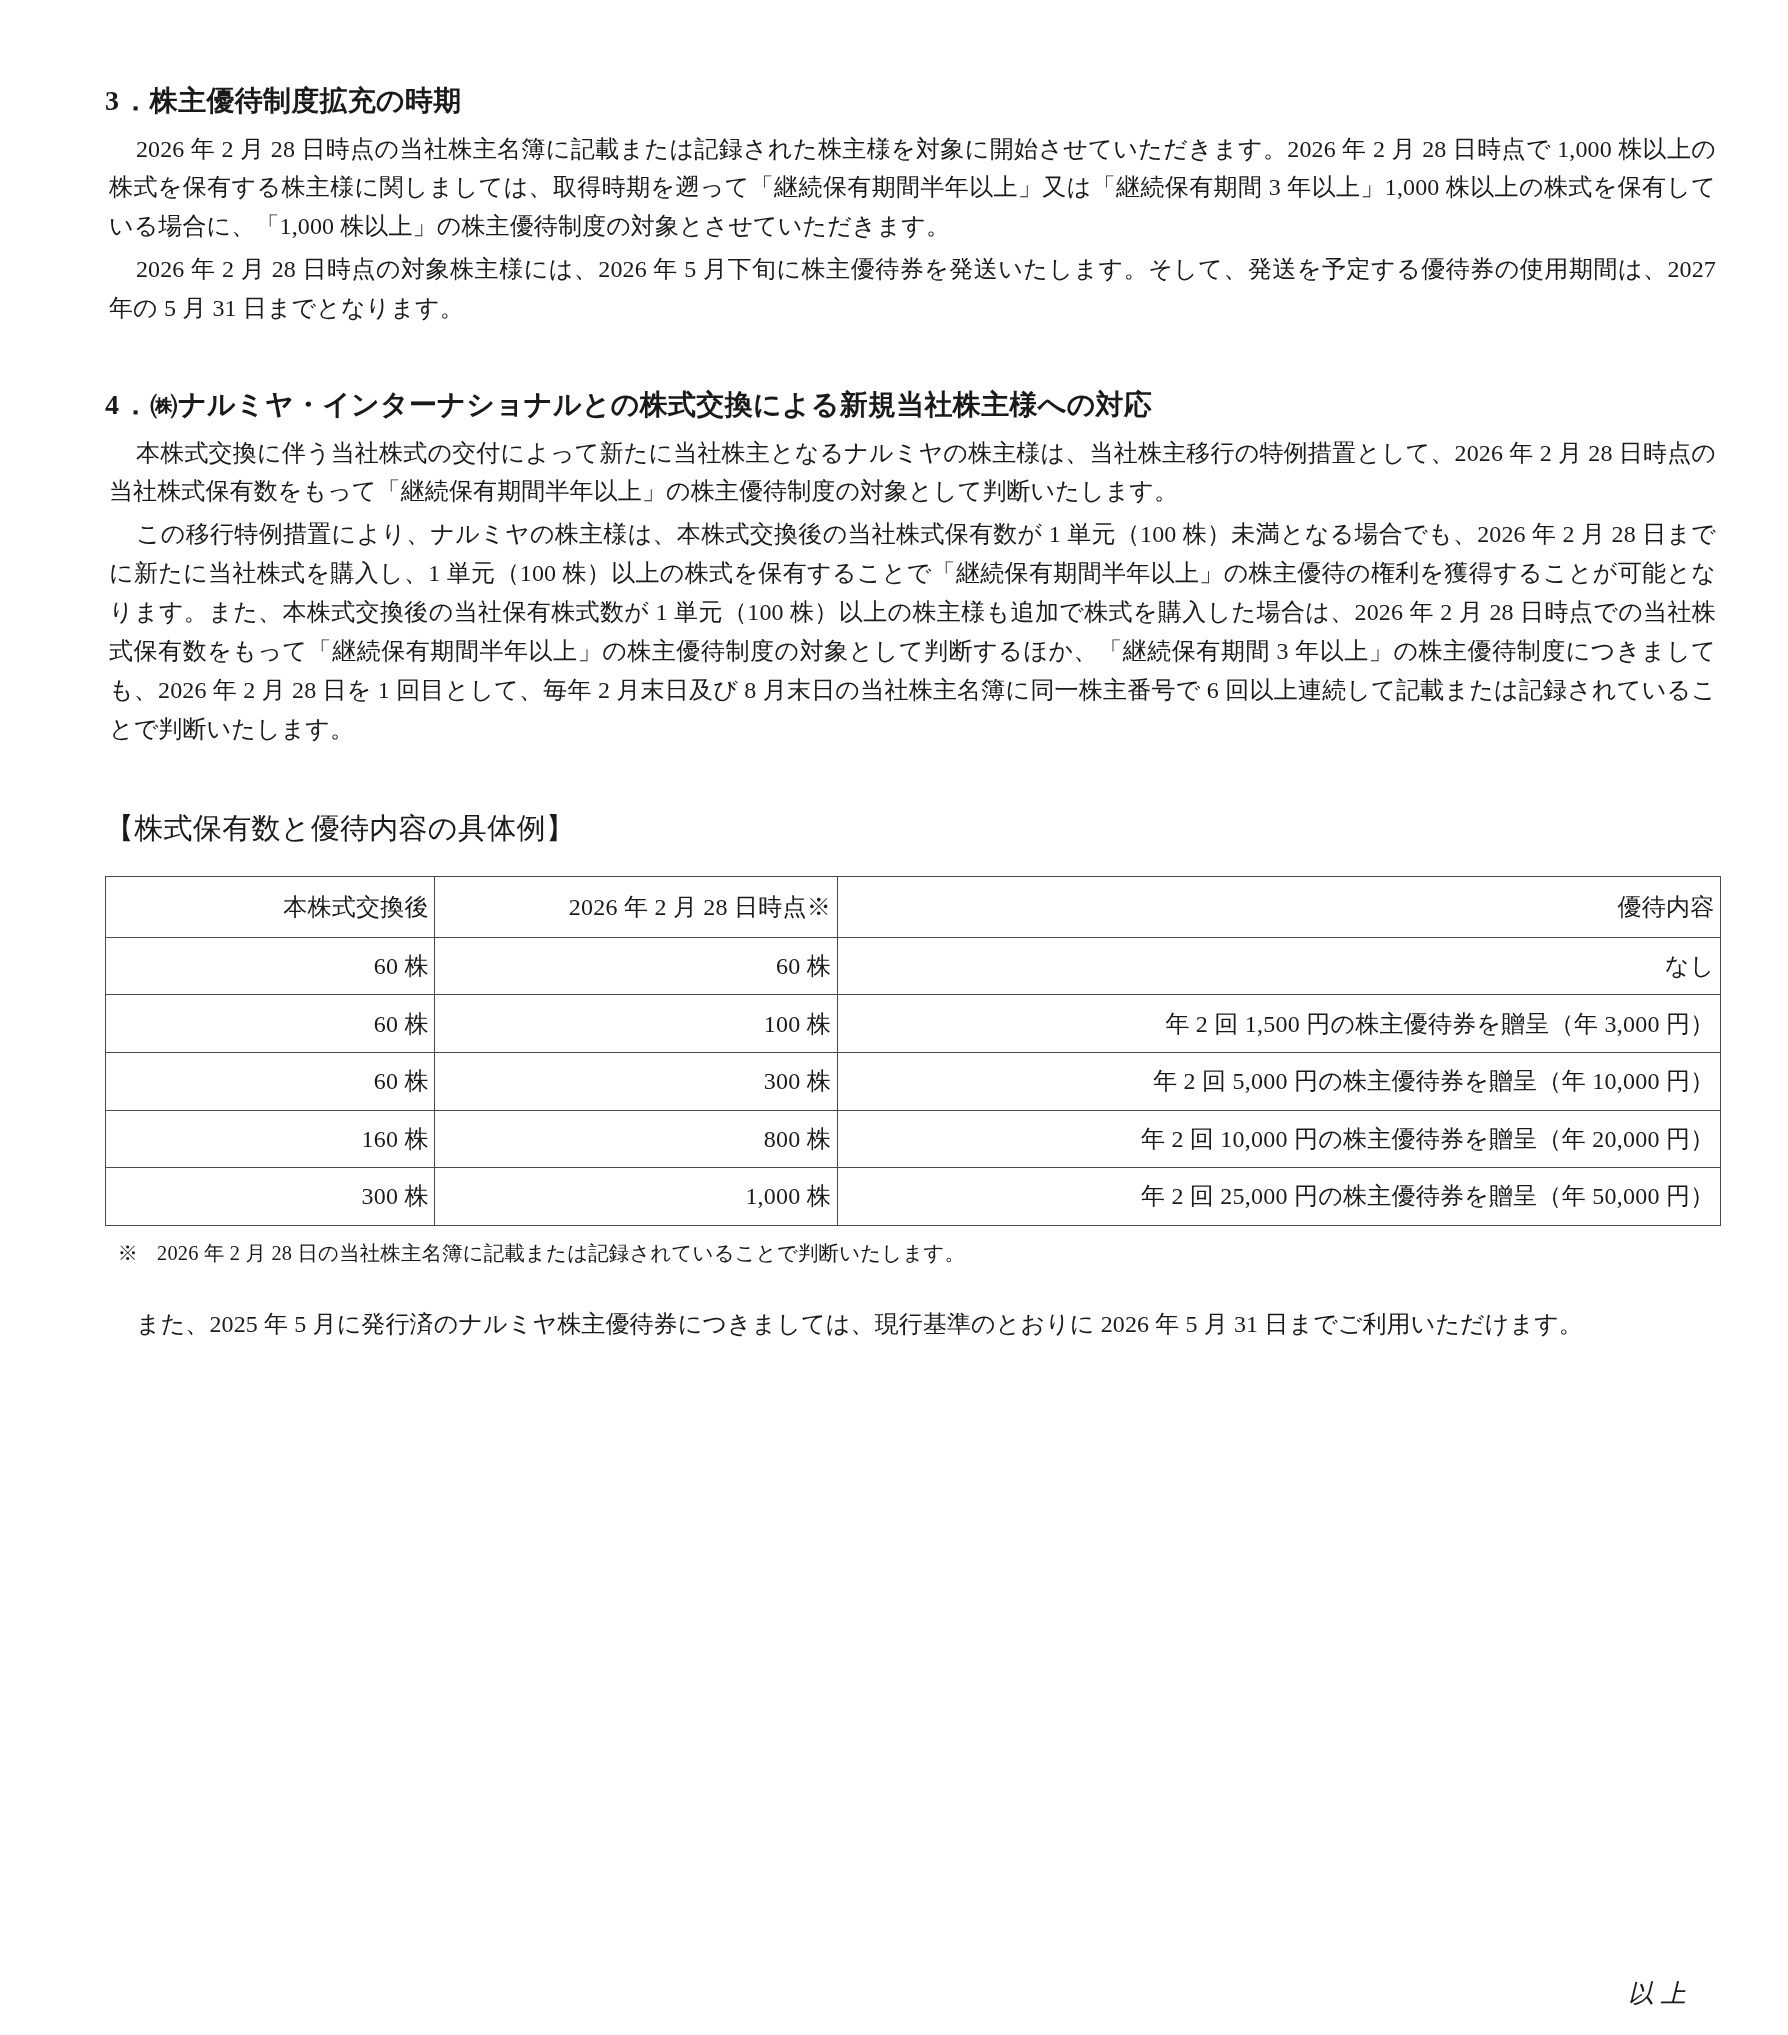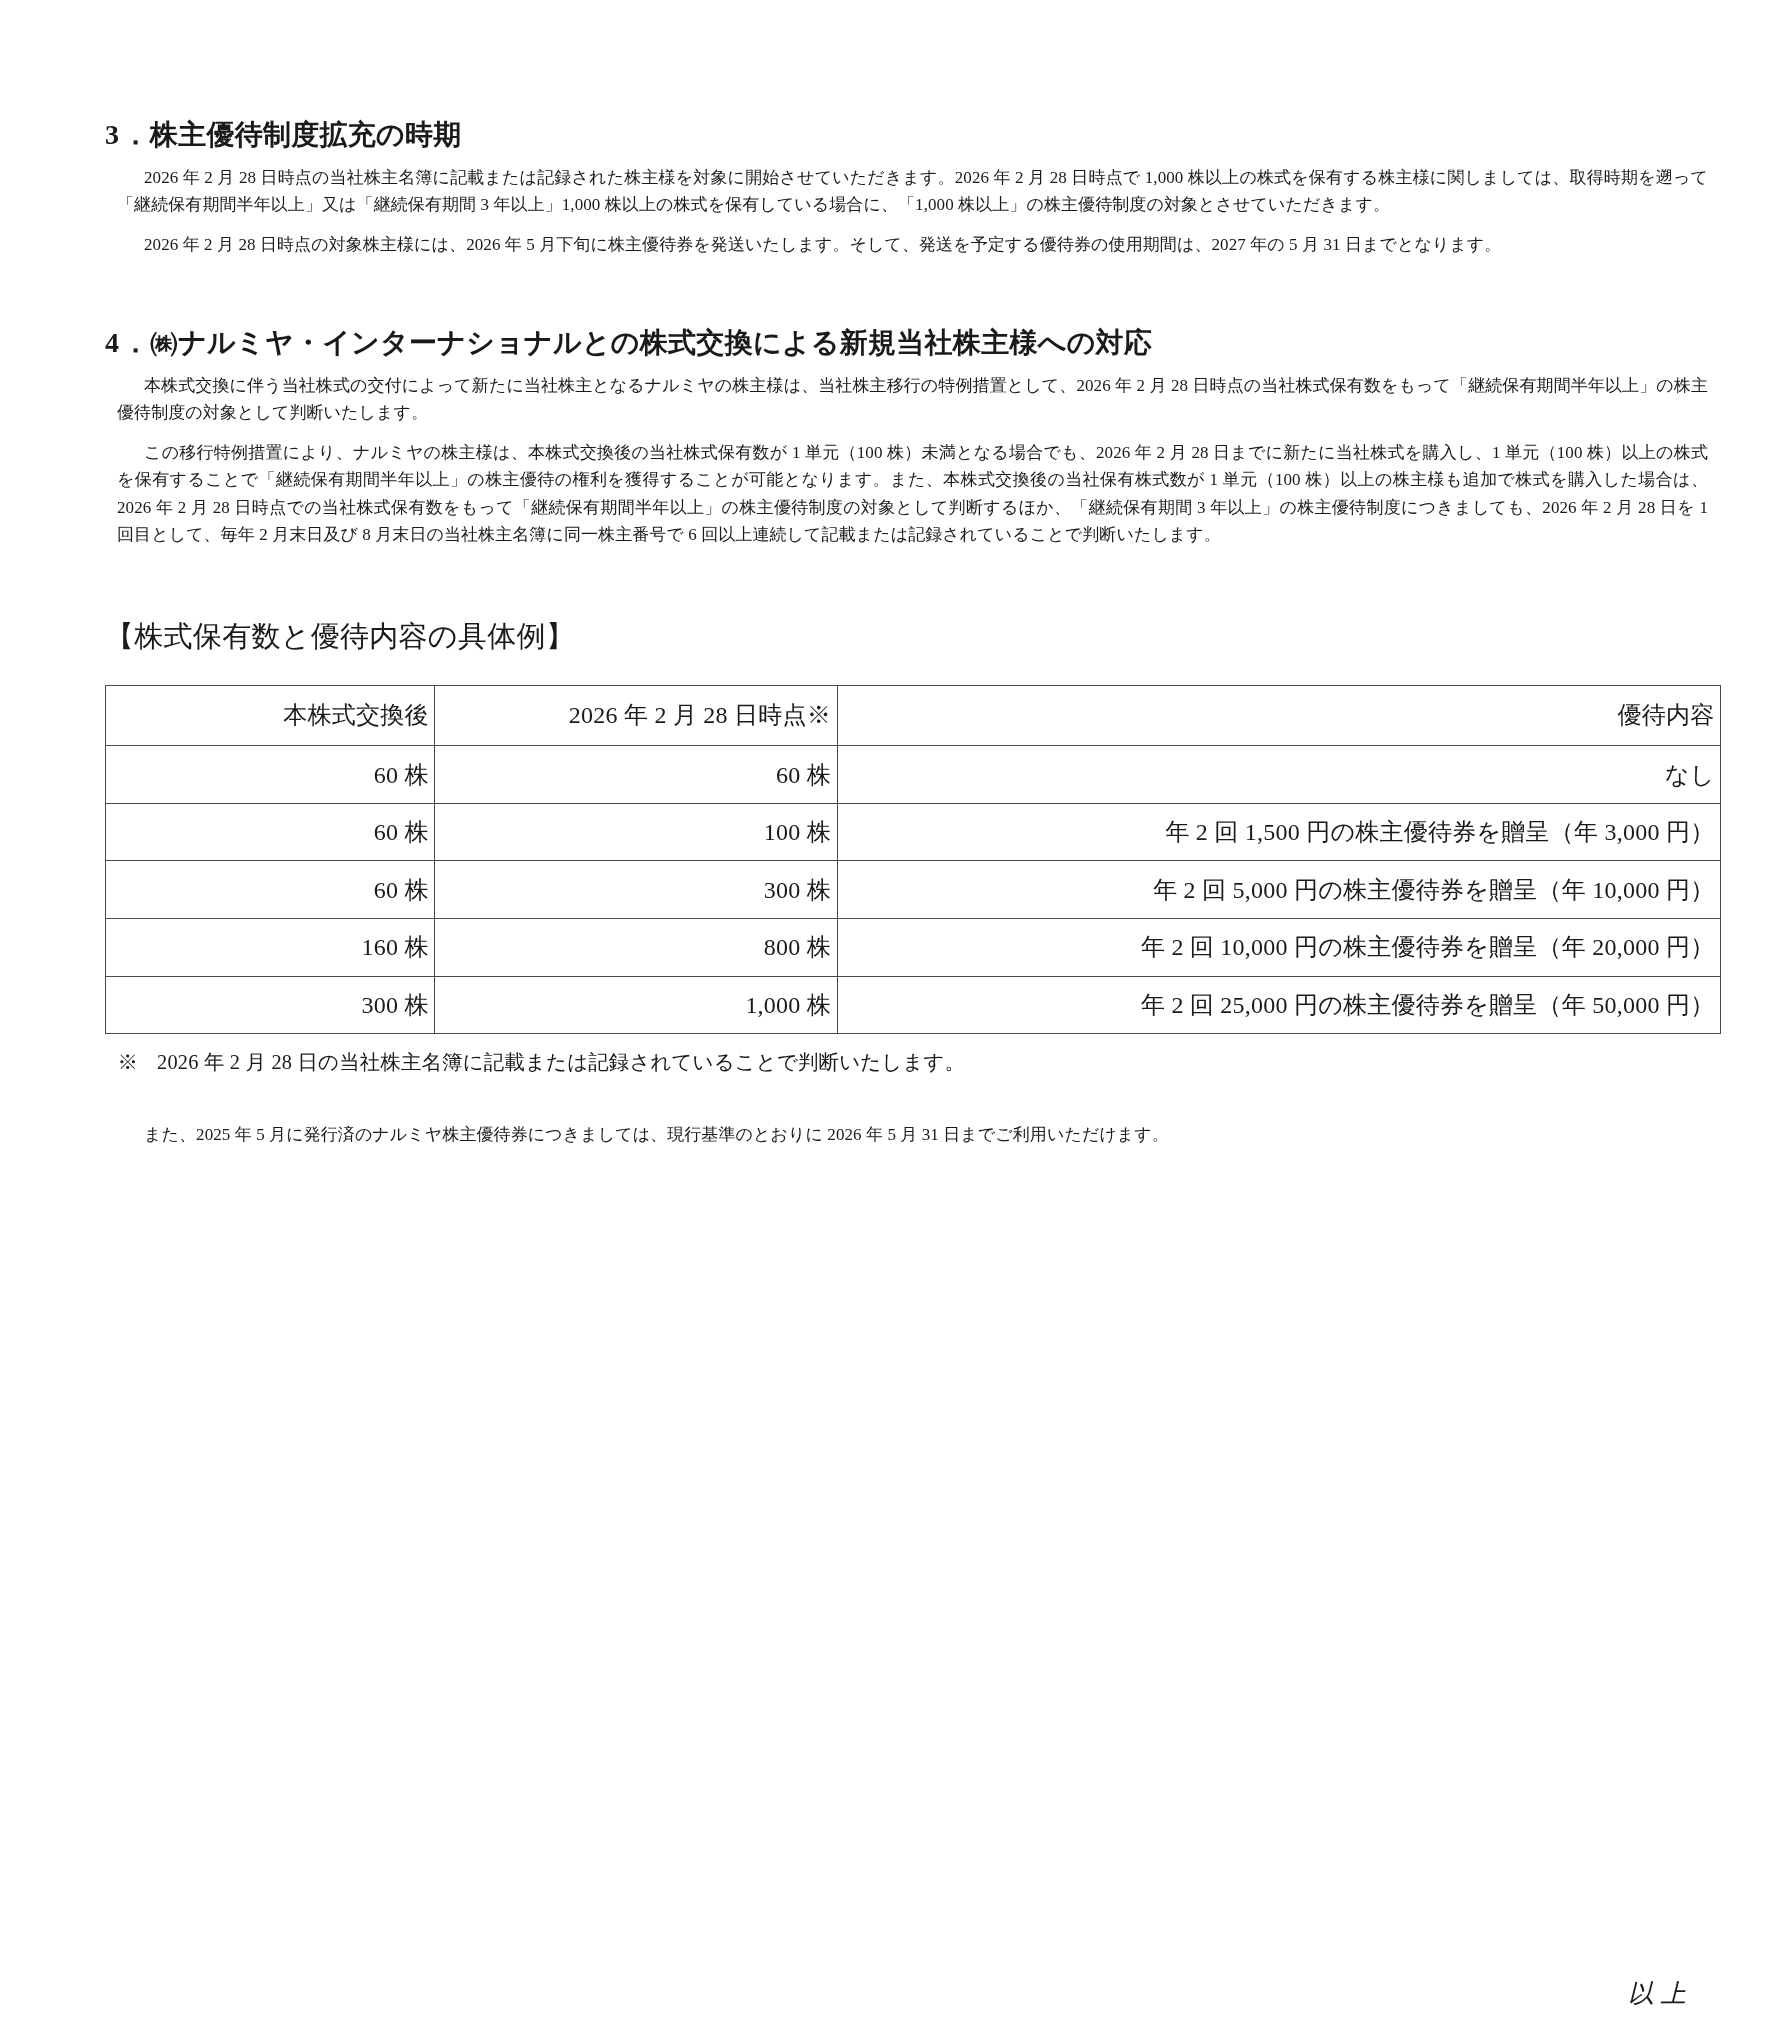--- a/index.html
+++ b/index.html
@@ -14,41 +14,41 @@
     font-family: "Liberation Serif", "DejaVu Serif", serif;
     color: #1a1a1a;
     -webkit-font-smoothing: antialiased;
   }
 
   .page {
     position: relative;
     width: 1788px;
     height: 2035px;
     box-sizing: border-box;
-    padding: 119px 68px 0 105px;
+    padding: 85px 68px 0 105px;
   }
 
   
   .section-heading {
     font-size: 28px;
     font-weight: bold;
     letter-spacing: 0.01em;
     line-height: 1.15;
     margin: 0 0 12.4px 0;
     white-space: nowrap;
   }
   .section-heading .num {
     margin-right: 2.3px;
   }
 
   
   .para {
-    font-size: 17px;
+    font-size: 24px;
     line-height: 1.62;
-    margin: 12px;
+    margin: 4px;
     text-align: justify;
     text-justify: inter-character;
     text-indent: 27px;
     letter-spacing: 0.005em;
   }
   .para + .para {
     margin-top: 1.1px;
   }
 
   .block-gap-lg { height: 57px; }

